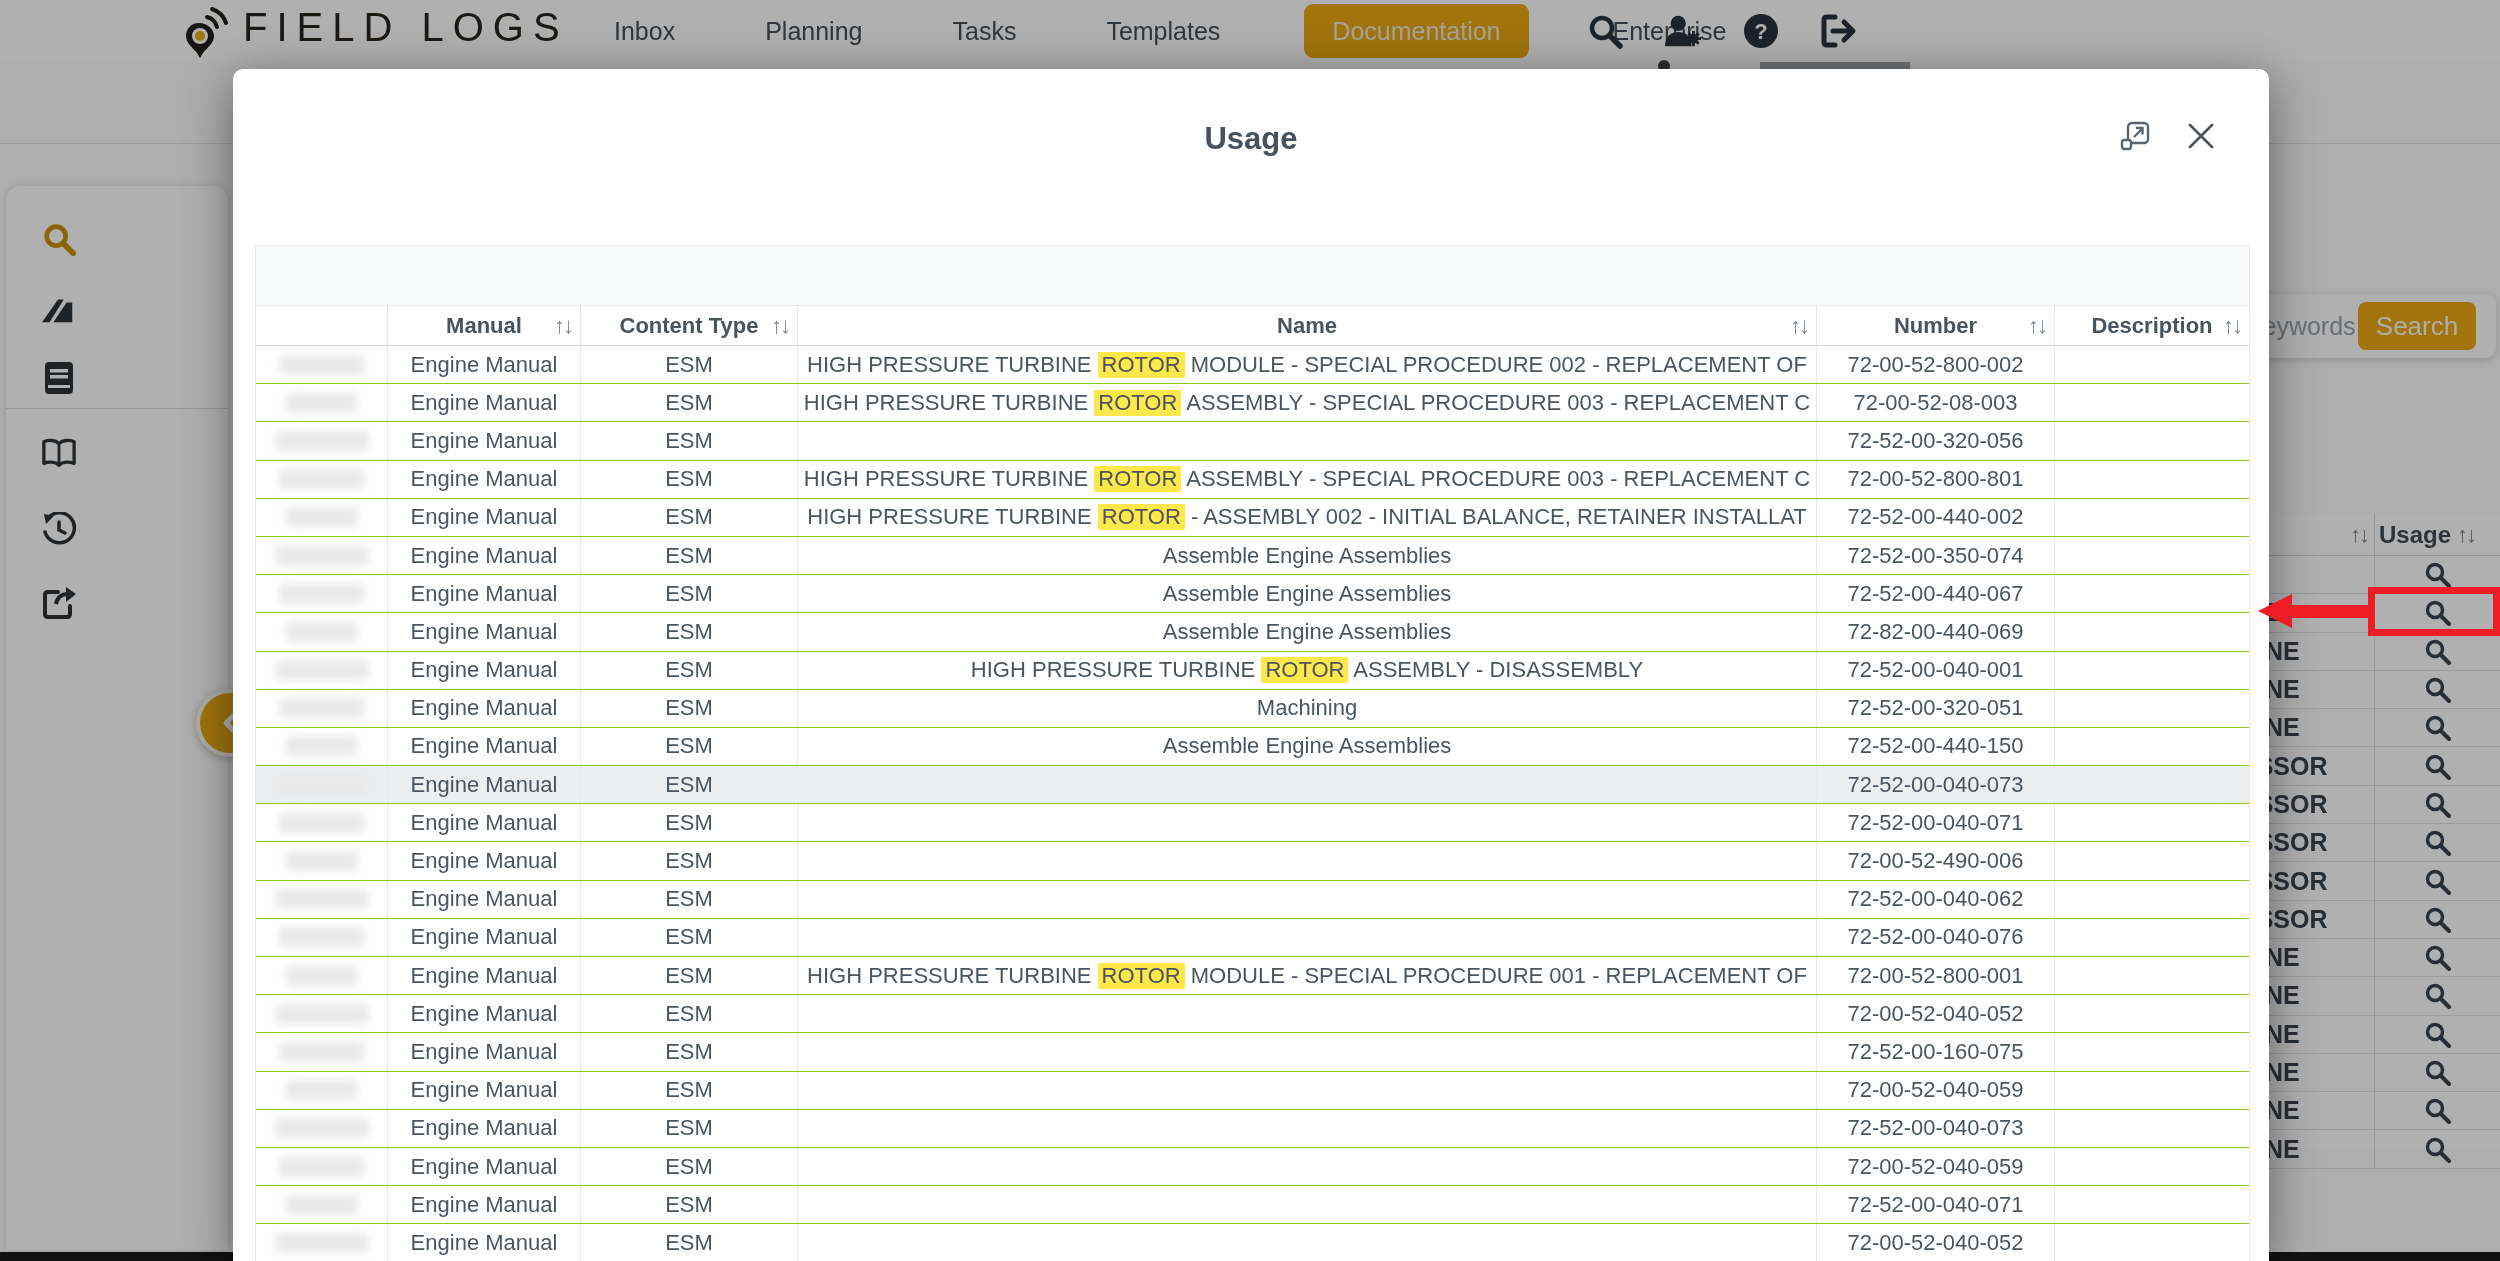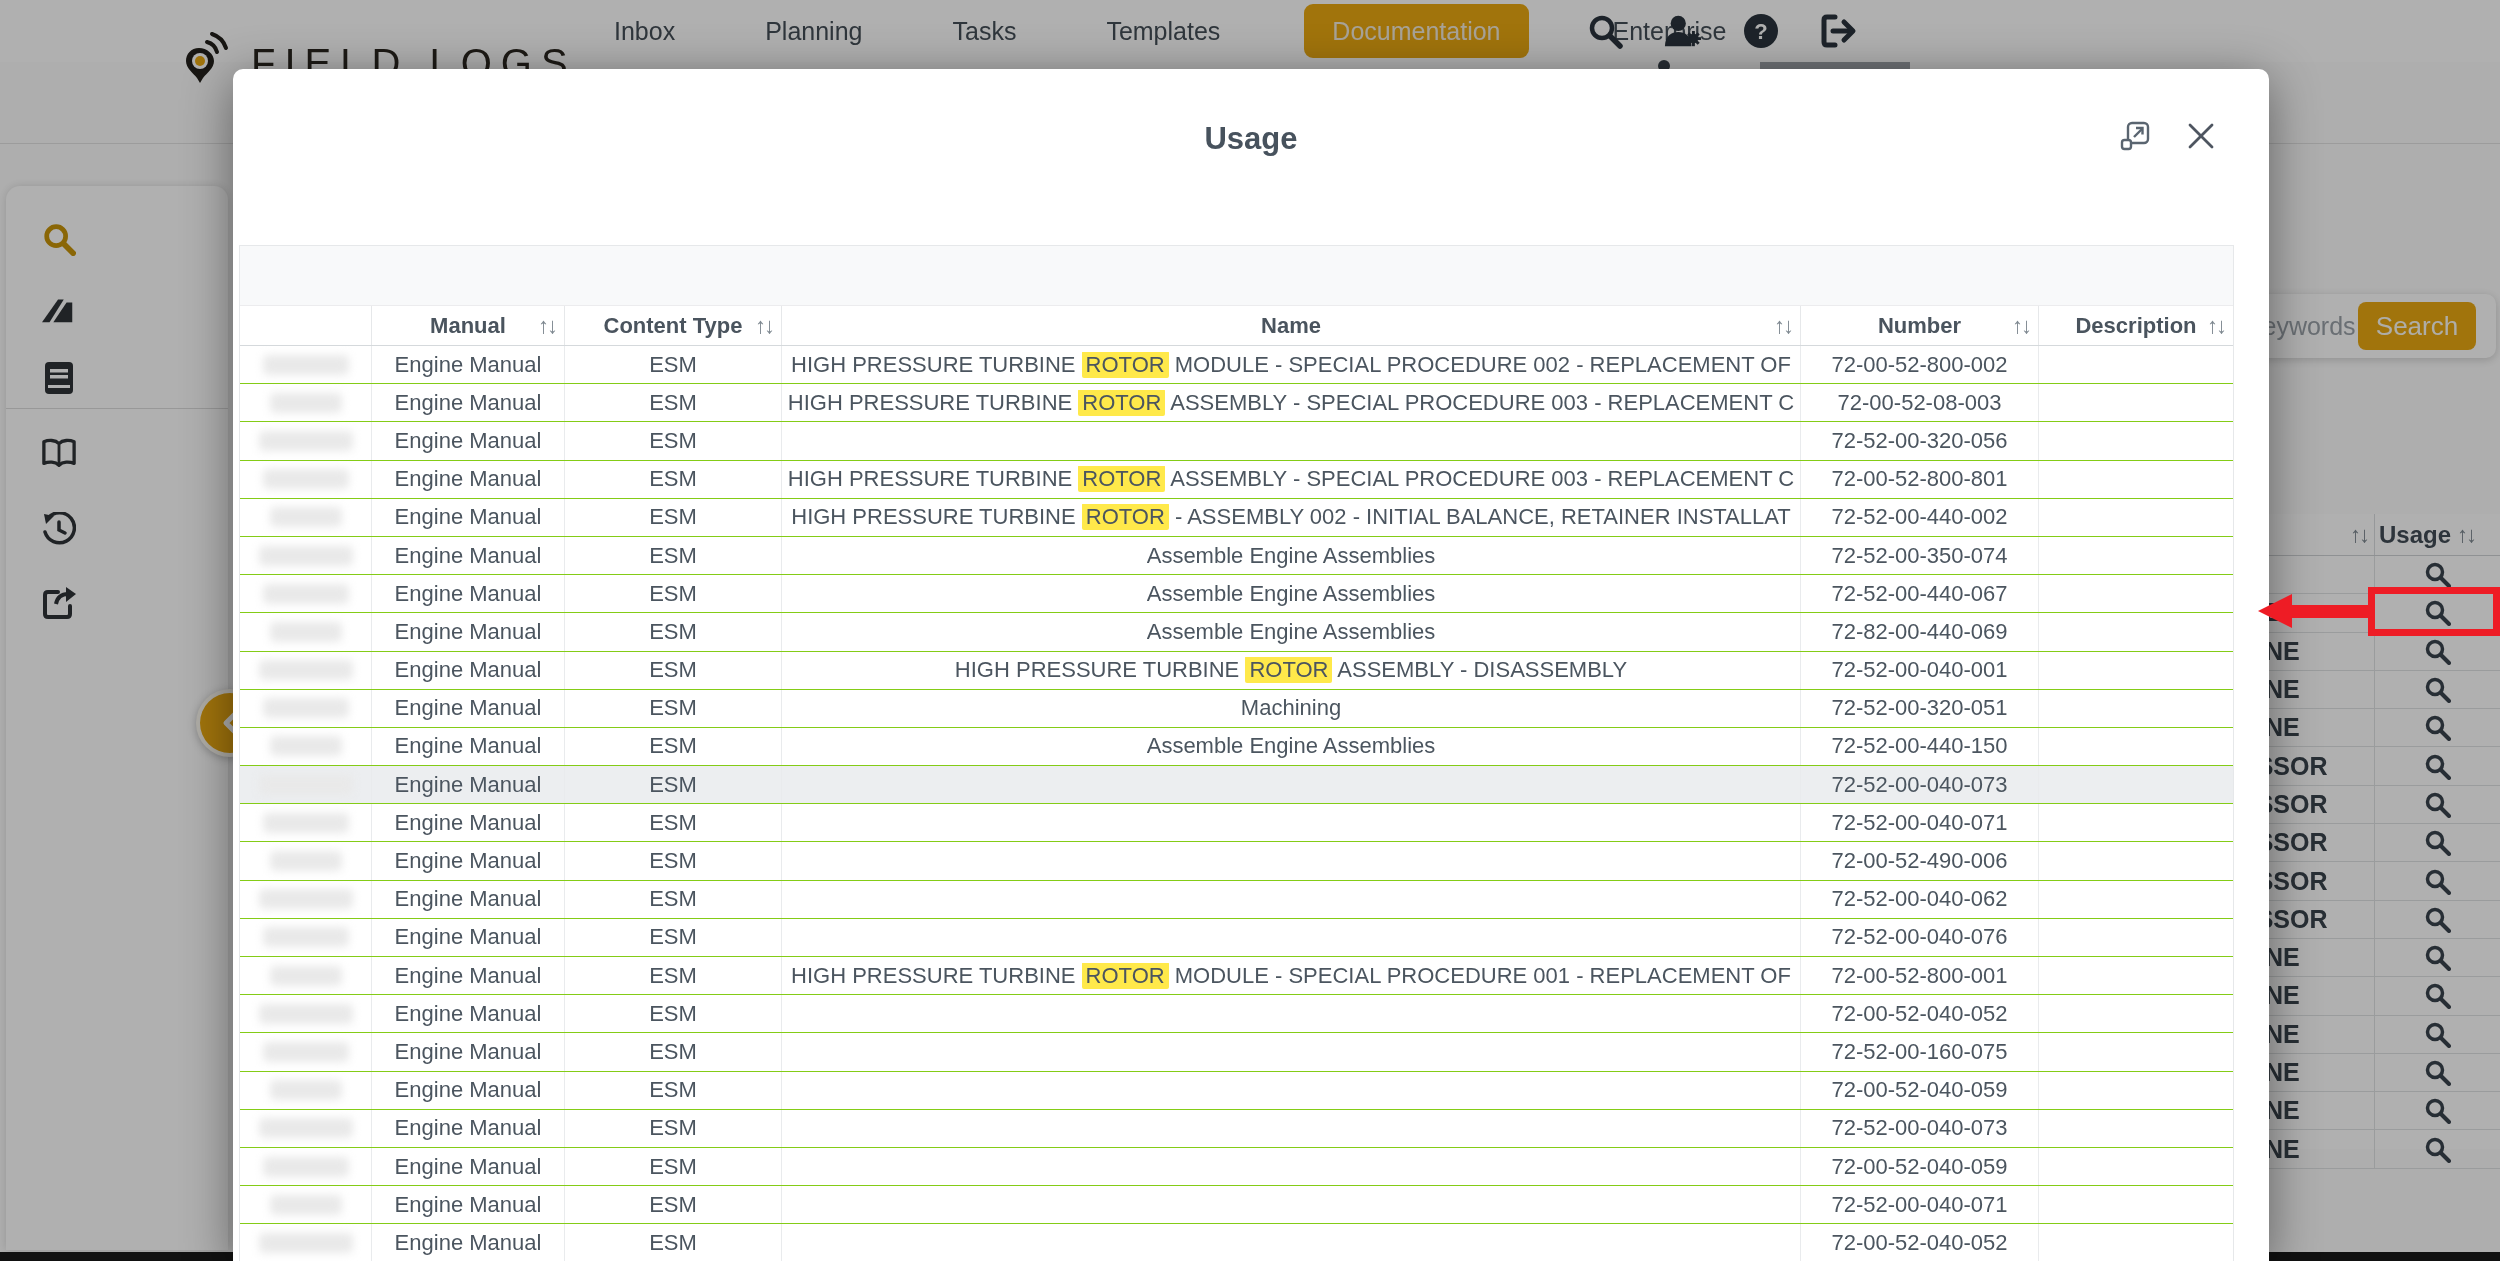--- a/index.html
+++ b/index.html
@@ -3,21 +3,21 @@
 <meta charset="utf-8">
 <style>
   * { margin:0; padding:0; box-sizing:border-box; }
   html,body { width:2500px; height:1261px; overflow:hidden; background:#fff;
     font-family:"Liberation Sans", sans-serif; position:relative; }
 
   
   .bg-page { position:absolute; inset:0; background:#fdfdfd; z-index:1; }
 
   .navbar { position:absolute; left:0; top:0; width:2500px; height:62px; background:#ffffff; }
-  .brand { position:absolute; left:183px; top:5px; display:flex; align-items:flex-end; gap:22px;margin-top:25px; }
+  .brand { position:absolute; left:183px; top:5px; display:flex; align-items:flex-start; gap:14px; }
   .brand-name { font-size:40px; font-weight:300; letter-spacing:9px; color:#2b2720; }
   .nav-menu { position:absolute; left:608px; top:0; height:62px; display:flex; align-items:center; column-gap:78px; }
   .nav-item { font-size:25px; color:#454f58; height:62px; display:flex; align-items:center; padding:0 6px; cursor:pointer; }
   .nav-item.active { background:#eaa912; color:#f3ecdc; border-radius:9px; height:54px; margin-top:0px; padding:0 28px; }
   .nav-icons { position:absolute; left:1586px; top:0; height:62px; display:flex; align-items:center; column-gap:40px; }
   .nav-ic { width:38px; height:38px; display:flex; align-items:center; justify-content:center; cursor:pointer; }
 
   .clip-dot { position:absolute; left:1658px; top:60px; width:12px; height:12px; border-radius:50%; background:#39424a; }
   .clip-streak { position:absolute; left:1760px; top:62px; width:150px; height:7px; background:#8a9097; opacity:.8; }
 
@@ -59,21 +59,21 @@
   .dim-overlay { position:absolute; inset:0; background:rgba(0,0,0,0.31); z-index:50; }
 
   
   .modal { position:absolute; left:233px; top:69px; width:2036px; height:1192px; background:#fff;
     border-radius:10px 10px 0 0; box-shadow:0 10px 50px rgba(0,0,0,0.45); z-index:100; }
   .modal-header { position:relative; height:120px; }
   .modal-title { position:absolute; left:0; right:0; top:52px; text-align:center; font-size:31px; font-weight:600; color:#47525d; }
   .modal-hicon { position:absolute; top:50px; width:34px; height:34px; display:flex; align-items:center; justify-content:center; cursor:pointer; }
   .expand-pos { left:1885px; } .close-pos { left:1951px; }
 
-  .table-wrap { position:absolute; left:6px; top:176px; width:1995px; height:1016px;
+  .table-wrap { position:absolute; left:22px; top:176px; width:1995px; height:1016px;
     border:1px solid #e6e8ea; border-bottom:none; background:#fff; overflow:hidden; }
   .table-toolbar { height:60px; background:#f8f9fa; border-bottom:1px solid #ececee; }
   .grid-row { display:grid; grid-template-columns:132px 193px 217px 1019px 238px 194px; }
   .thead { height:40px; border-bottom:1px solid #d5d9dc; }
   .th { position:relative; display:flex; align-items:center; justify-content:center; font-size:22px; font-weight:700;
     color:#4a545e; border-right:1px solid #e6e8ea; cursor:pointer; }
   .th:last-child { border-right:none; }
   .th .sort-pair { position:absolute; right:8px; top:50%; transform:translateY(-50%); }
   .tr { height:38.2px; border-bottom:1px solid #84cc16; background:#fff; }
   .tr.hl-row { background:#eceef0; }

